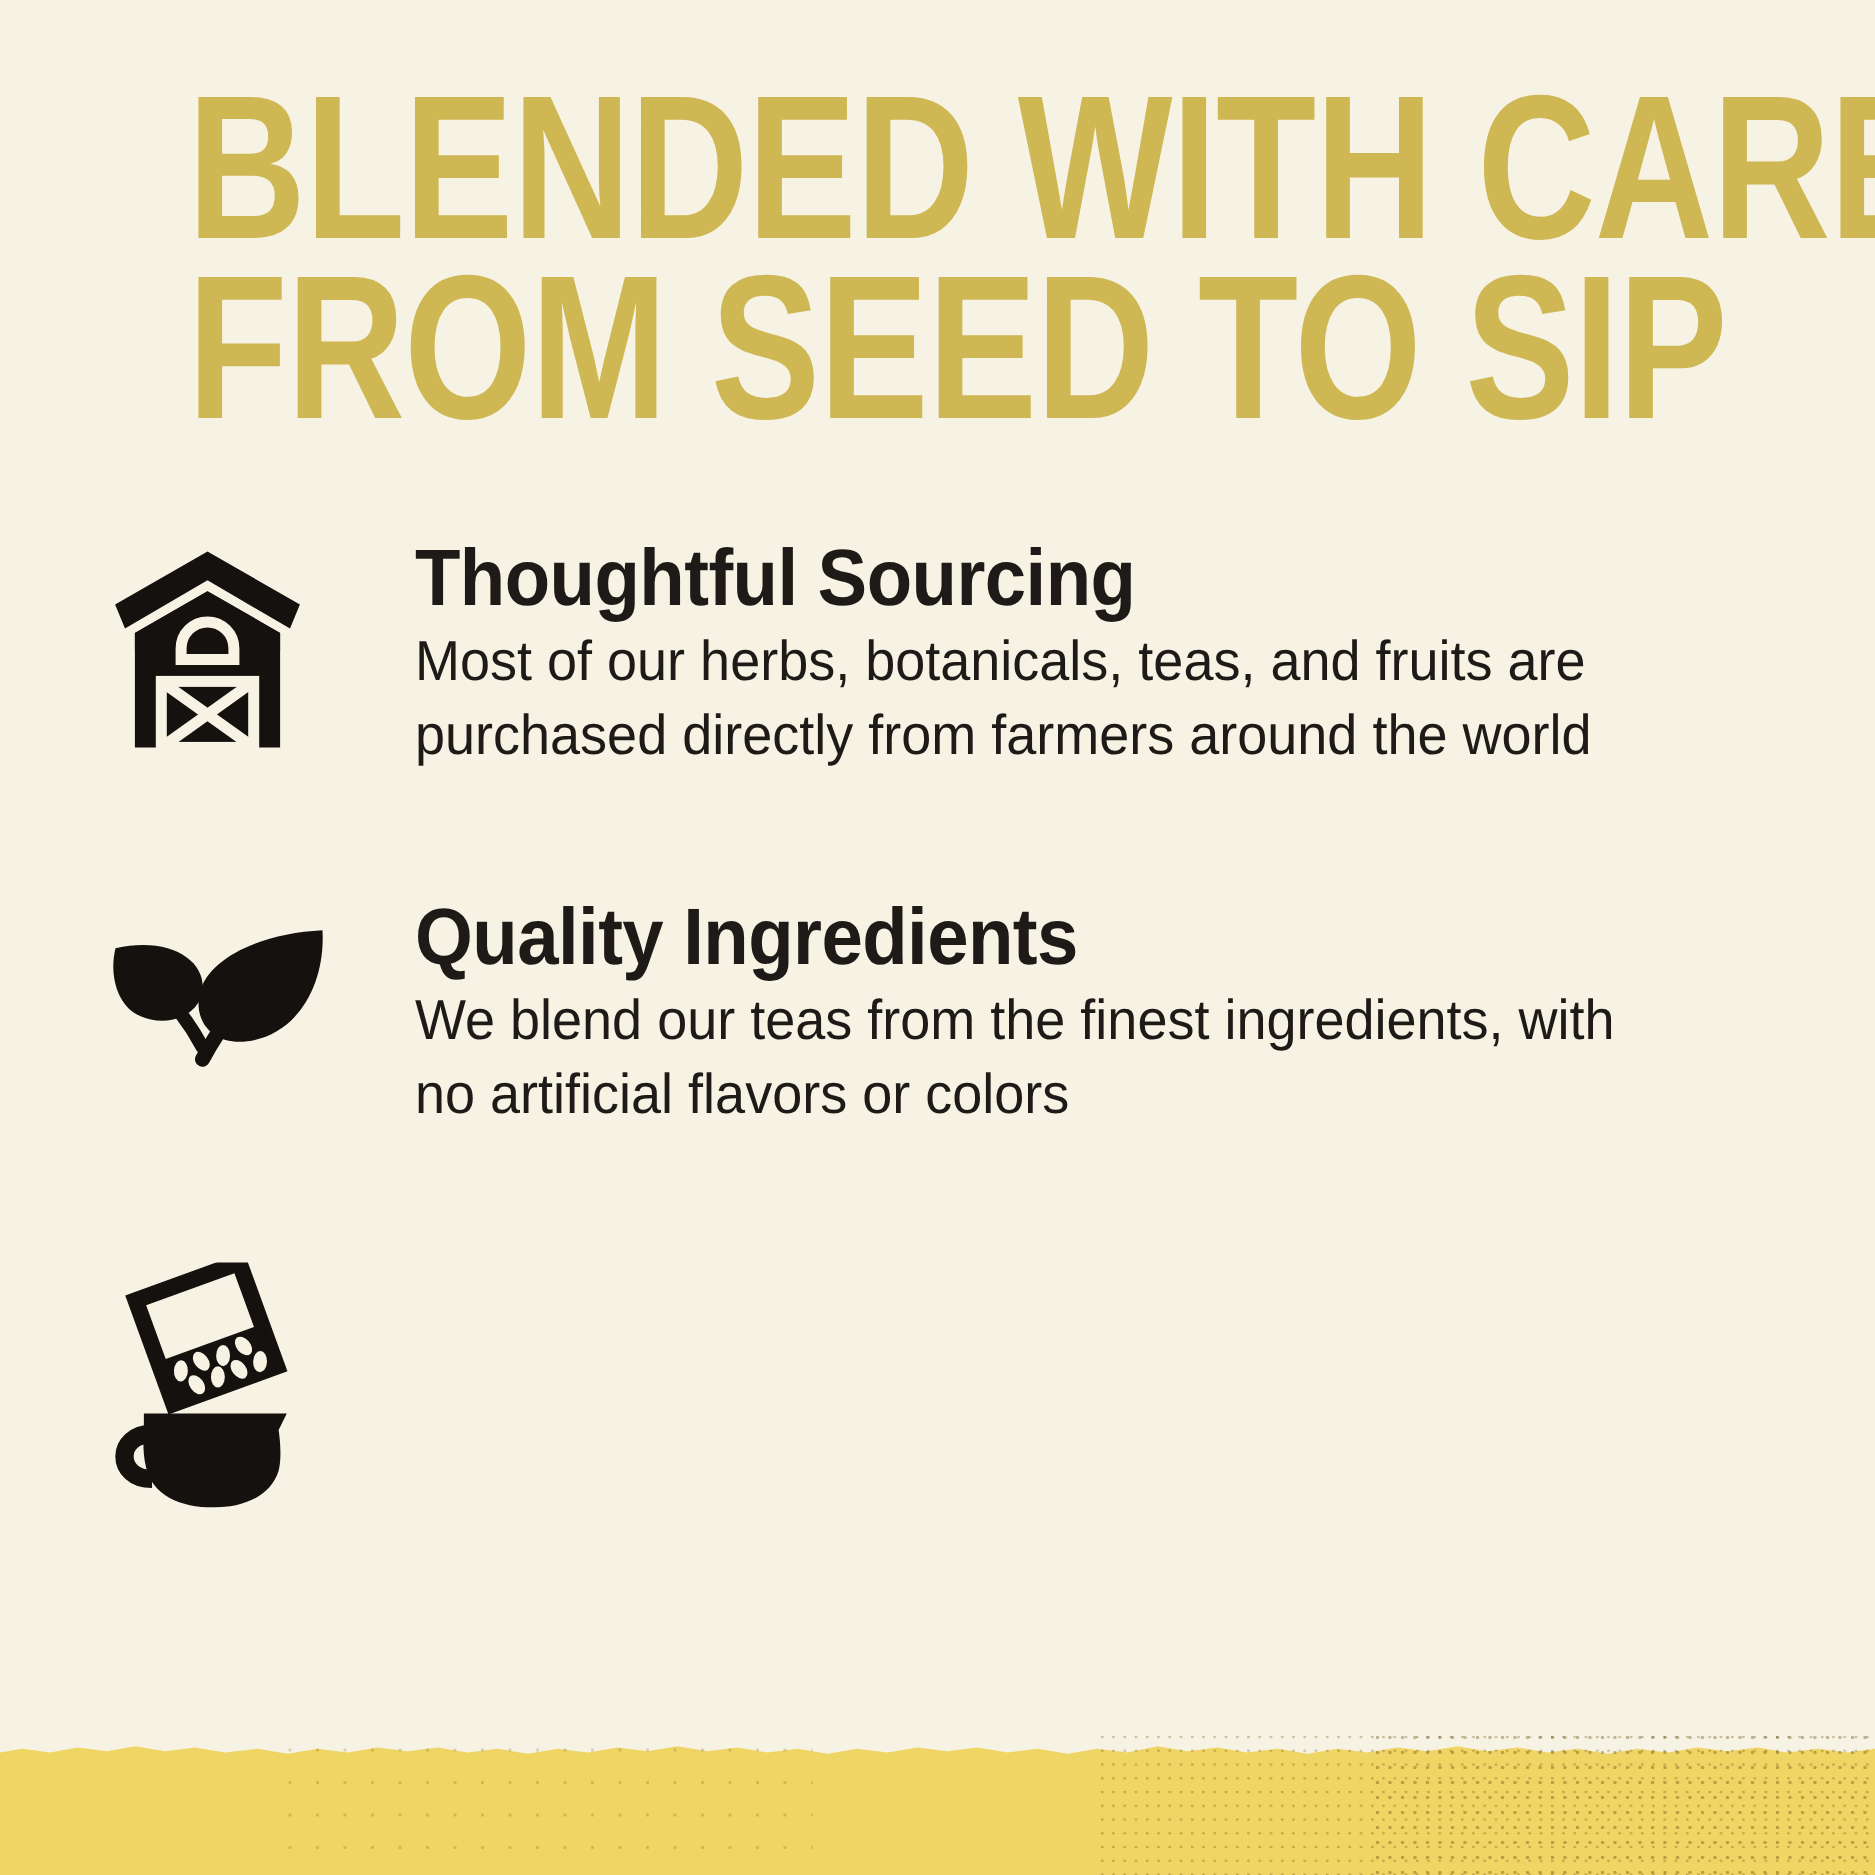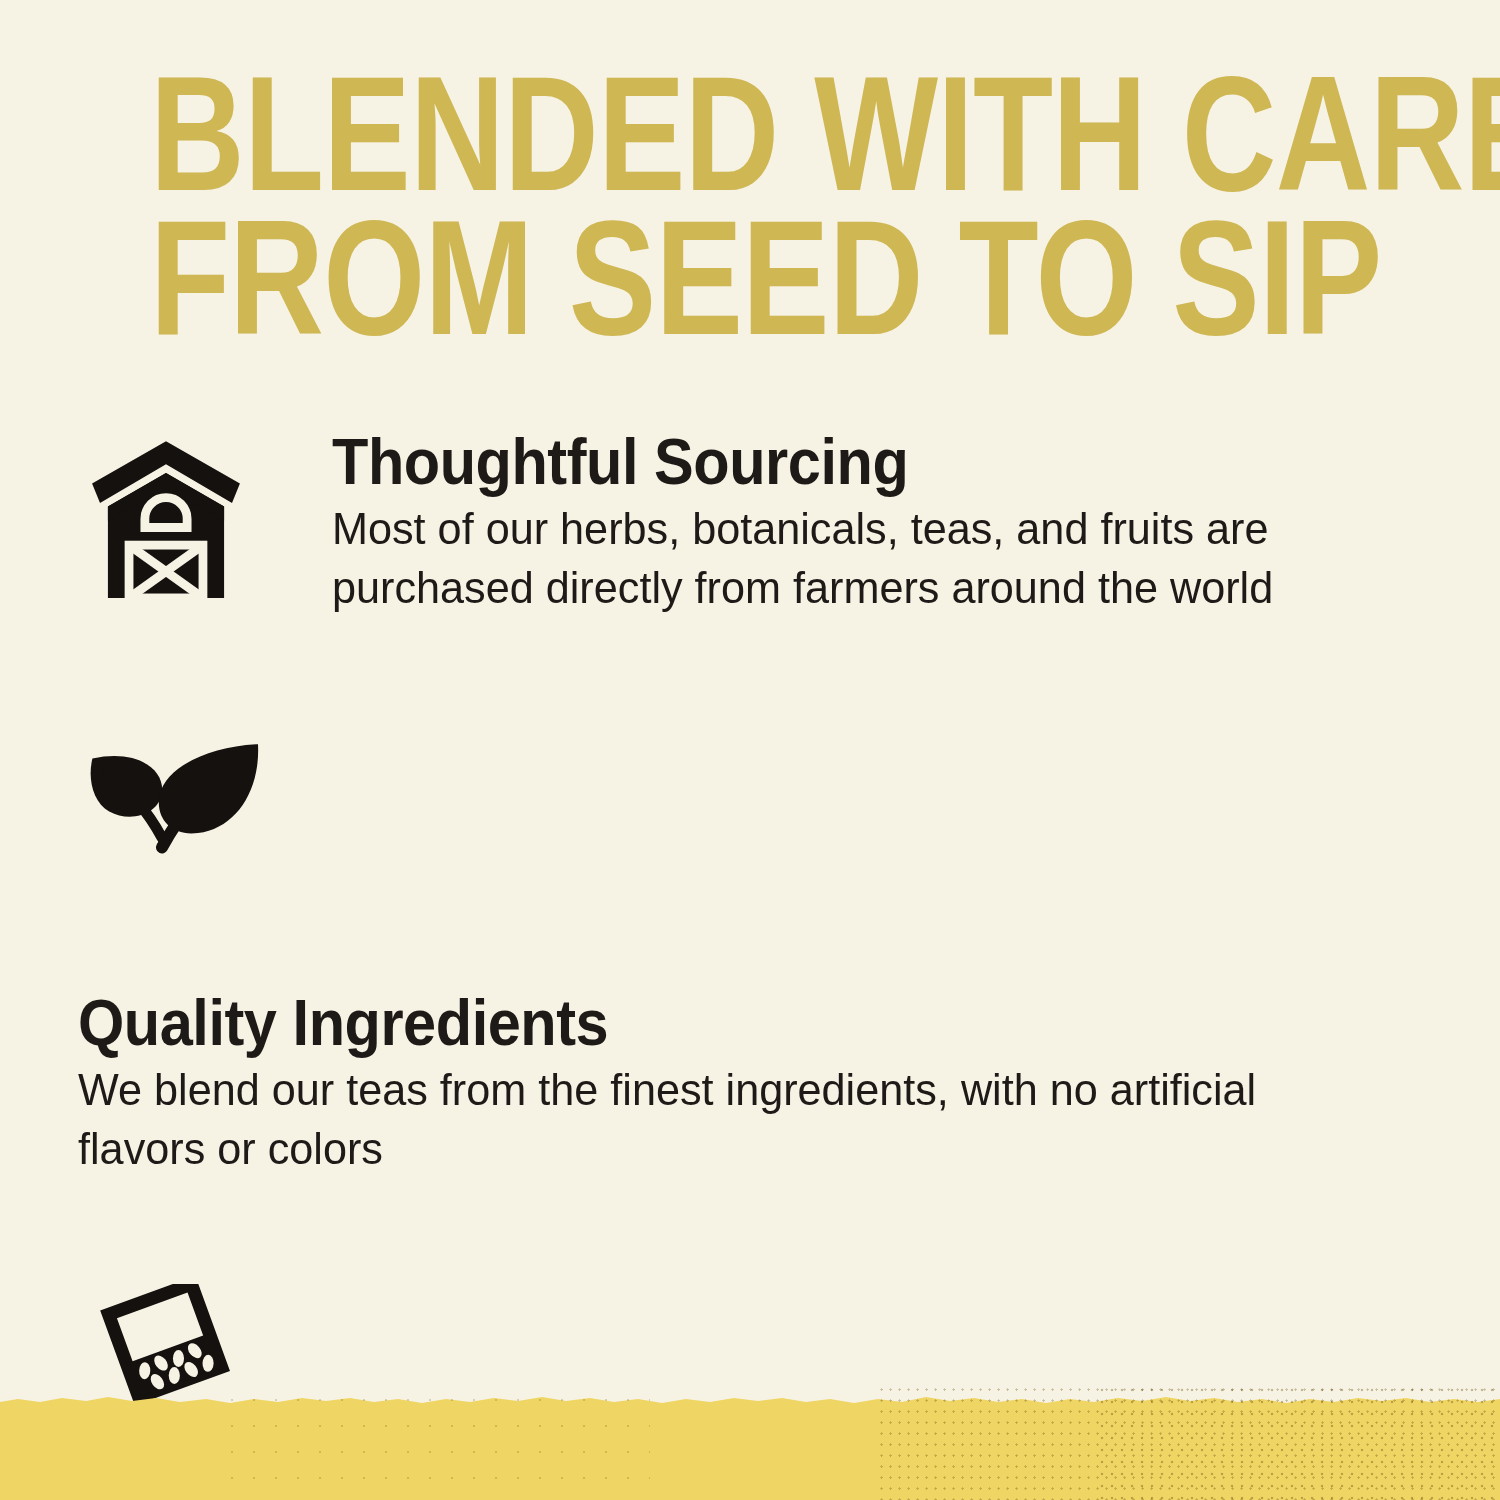--- a/index.html
+++ b/index.html
@@ -93,21 +93,21 @@
     font-size: 45px;
     line-height: 1.30;
     letter-spacing: 0px;
     margin: 0;
     transform: scaleX(0.96);
     transform-origin: left top;
   }
 
   
   .feature.f1 { margin-top: 0px; }
-  .feature.f2 { margin-top: 100px; flex-direction: column; }
+  .feature.f2 { margin-top: 100px; }
   .feature.f3 { margin-top: 98px; }
 
   .feature.f2 .icon-cell { padding-top: 20px; }
   .feature.f3 .icon-cell { padding-top: 8px; }
 
   
   .band {
     position: absolute;
     left: 0;
     bottom: 0;

